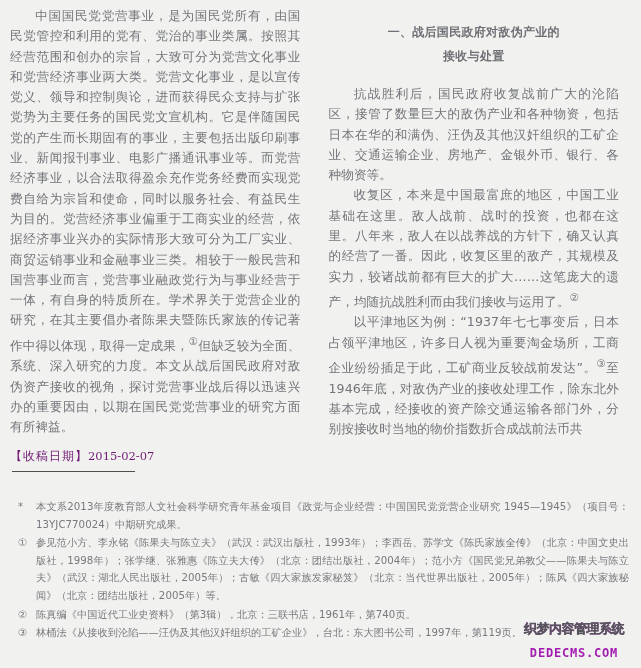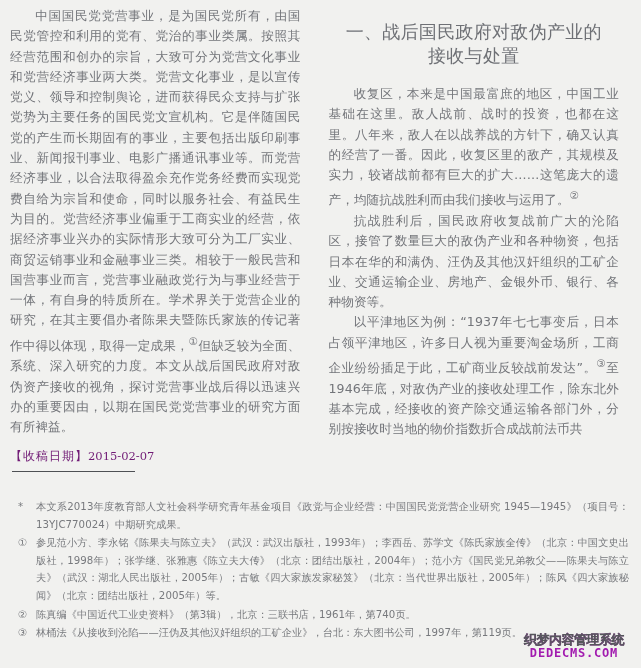--- a/index.html
+++ b/index.html
@@ -43,24 +43,24 @@
     line-height: 20.3px;
     text-align: justify;
     text-justify: inter-ideograph;
     text-indent: 2em;
     color: #73757a;
     letter-spacing: 0.1px;
   }
 
   h2.section-head {
     margin: 14px 0 16px 0;
-    font-size: 18px;
+    font-size: 12px;
     line-height: 24px;
     text-align: center;
-    font-weight: normal;
+    font-weight: bold;
     color: #6e7075;
     letter-spacing: 0.3px;
   }
   h2.section-head .hl2 { display: block; }
 
   .recv-date {
     margin: 10px 0 0 0;
     font-size: 12px;
     line-height: 18px;
     color: #701a75;
@@ -126,21 +126,21 @@
     font-size: 13px;
     letter-spacing: -0.5px;
     display: block;
     -webkit-text-stroke: 0.3px #55575b;
   }
   .watermark .wm-en {
     font-size: 12px;
     letter-spacing: 0.8px;
     display: block;
     font-family: "DejaVu Sans Mono", "Liberation Mono", monospace;
-    margin-top: 1px;
+    margin-top: 12px;
   }
 </style>
 </head>
 <body>
 
 <div class="page">
 
   <div class="columns">
 
     <div class="col col-left">
@@ -152,22 +152,22 @@
 
       <div class="rule"></div>
     </div>
 
     <div class="col col-right">
       <h2 class="section-head">
         <span class="hl1">一、战后国民政府对敌伪产业的</span>
         <span class="hl2">接收与处置</span>
       </h2>
 
+      <p class="body-par">抗战胜利后，国民政府收复战前广大的沦陷区，接管了数量巨大的敌伪产业和各种物资，包括日本在华的和满伪、汪伪及其他汉奸组织的工矿企业、交通运输企业、房地产、金银外币、银行、各种物资等。</p>
       <p class="body-par">收复区，本来是中国最富庶的地区，中国工业基础在这里。敌人战前、战时的投资，也都在这里。八年来，敌人在以战养战的方针下，确又认真的经营了一番。因此，收复区里的敌产，其规模及实力，较诸战前都有巨大的扩大……这笔庞大的遗产，均随抗战胜利而由我们接收与运用了。<sup>②</sup></p>
-      <p class="body-par">抗战胜利后，国民政府收复战前广大的沦陷区，接管了数量巨大的敌伪产业和各种物资，包括日本在华的和满伪、汪伪及其他汉奸组织的工矿企业、交通运输企业、房地产、金银外币、银行、各种物资等。</p>
       <p class="body-par">以平津地区为例：“1937年七七事变后，日本占领平津地区，许多日人视为重要淘金场所，工商企业纷纷插足于此，工矿商业反较战前发达”。<sup>③</sup>至1946年底，对敌伪产业的接收处理工作，除东北外基本完成，经接收的资产除交通运输各部门外，分别按接收时当地的物价指数折合成战前法币共</p>
     </div>
   </div>
 
   <div class="footnotes">
 
     <div class="fn">
       <div class="fn-mark">*</div>
       <div class="fn-text">本文系2013年度教育部人文社会科学研究青年基金项目《政党与企业经营：中国国民党党营企业研究 1945—1945》（项目号：13YJC770024）中期研究成果。</div>
     </div>

